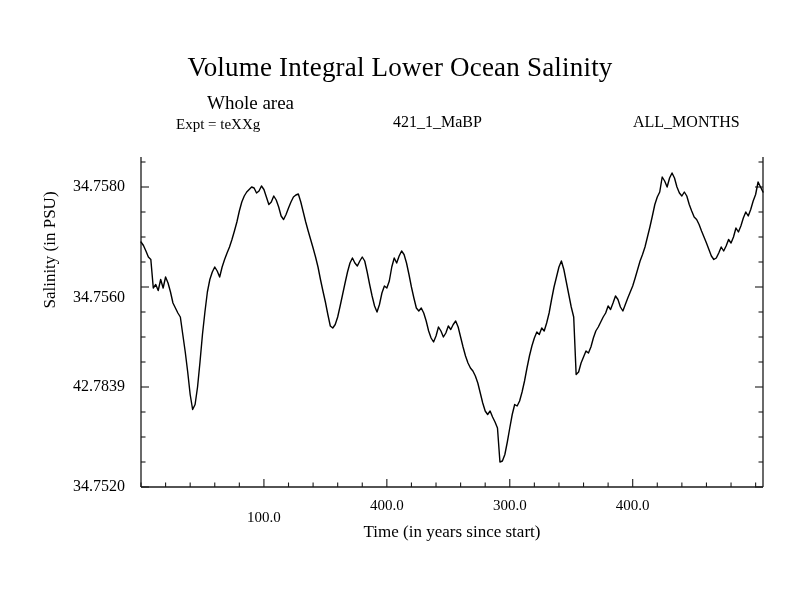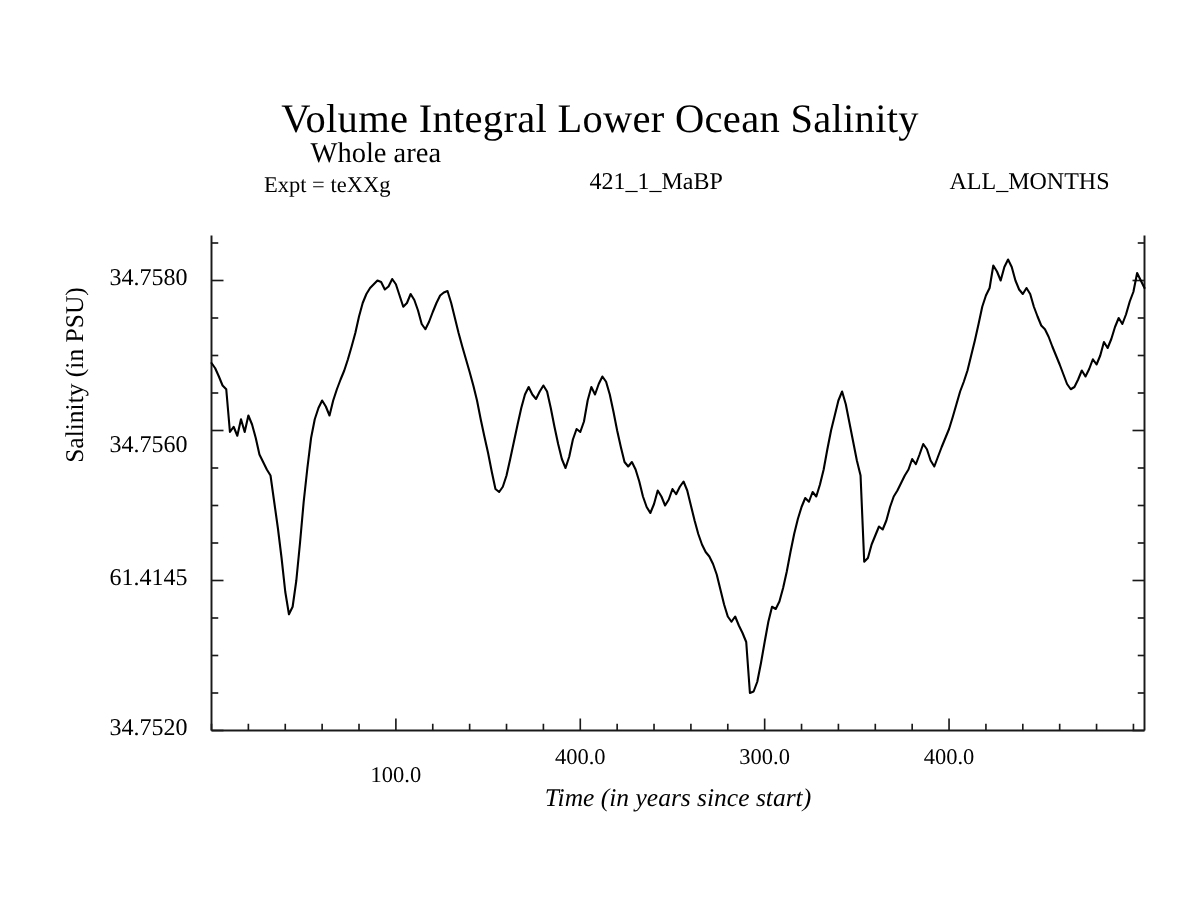--- a/index.html
+++ b/index.html
@@ -4,21 +4,21 @@
 <style>
   html,body{margin:0;padding:0;}
   body{
     width:800px;height:600px;background:#ffffff;
     font-family:"Liberation Serif", serif;
     color:#000000;overflow:hidden;position:relative;
   }
   #root{position:absolute;inset:0;}
 
   .title{
-    position:absolute;left:0;right:0;top:64px;
+    position:absolute;left:0;right:0;top:52px;
     text-align:center;font-size:27px;letter-spacing:.2px;
   }
   .sub-whole{
     position:absolute;left:207px;top:92px;font-size:19px;
   }
   .sub-expt{
     position:absolute;left:140px;top:116px;font-size:15px;margin-left:36px;
   }
   .sub-mid{
     position:absolute;left:393px;top:113px;font-size:16px;
@@ -30,21 +30,21 @@
   .plotwrap{position:absolute;left:0;top:0;width:800px;height:600px;}
   svg{display:block;}
 
   .ylabel{
     position:absolute;left:-60px;top:240px;width:220px;
     transform:rotate(-90deg);transform-origin:center center;
     text-align:center;font-size:17px;
   }
   .xlabel{
     position:absolute;left:141px;width:622px;top:522px;
-    text-align:center;font-size:17px;font-style:italic;
+    text-align:center;font-size:17px;
   }
   .ytick{
     position:absolute;width:80px;text-align:right;font-size:16px;
   }
   .xtick{
     position:absolute;width:80px;text-align:center;font-size:15px;
   }
 </style>
 </head>
 <body>
@@ -124,21 +124,21 @@
           <polyline points="141.00,242.00 143.46,245.50 145.92,251.00 148.38,257.00 150.83,259.50 153.29,288.00 155.75,284.50 158.21,290.50 160.67,279.50 163.13,288.00 165.58,277.00 168.04,283.00 170.50,292.00 172.96,303.00 175.42,308.00 177.88,313.00 180.34,317.00 182.79,334.50 185.25,352.00 187.71,372.00 190.17,394.50 192.63,409.50 195.09,404.50 197.55,387.00 200.00,362.00 202.46,334.50 204.92,312.00 207.38,292.00 209.84,279.50 212.30,272.00 214.75,267.00 217.21,271.00 219.67,277.00 222.13,267.00 224.59,259.50 227.05,253.00 229.51,247.00 231.96,239.50 234.42,231.00 236.88,222.00 239.34,211.00 241.80,202.00 244.26,196.00 246.72,192.00 249.17,189.50 251.63,187.00 254.09,188.00 256.55,193.00 259.01,191.00 261.47,186.00 263.92,189.50 266.38,197.00 268.84,204.50 271.30,202.00 273.76,196.00 276.22,200.00 278.68,207.00 281.13,216.00 283.59,219.50 286.05,214.50 288.51,208.00 290.97,202.00 293.43,197.00 295.89,195.00 298.34,194.00 300.80,202.00 303.26,212.00 305.72,222.00 308.18,231.00 310.64,239.50 313.09,248.00 315.55,257.00 318.01,267.00 320.47,279.50 322.93,291.00 325.39,302.00 327.85,314.50 330.30,326.00 332.76,328.00 335.22,324.50 337.68,317.00 340.14,306.00 342.60,294.50 345.06,283.00 347.51,272.00 349.97,263.00 352.43,258.00 354.89,263.00 357.35,266.00 359.81,261.00 362.26,257.00 364.72,261.00 367.18,272.00 369.64,284.50 372.10,296.00 374.56,306.00 377.02,312.00 379.47,304.50 381.93,293.00 384.39,286.00 386.85,288.00 389.31,281.00 391.77,267.00 394.23,258.00 396.68,263.00 399.14,256.00 401.60,251.00 404.06,254.50 406.52,263.00 408.98,274.50 411.43,287.00 413.89,298.00 416.35,308.00 418.81,311.00 421.27,308.00 423.73,313.00 426.19,321.00 428.64,331.00 431.10,338.00 433.56,342.00 436.02,336.00 438.48,327.00 440.94,331.00 443.40,337.00 445.85,333.00 448.31,326.00 450.77,329.50 453.23,324.50 455.69,321.00 458.15,327.00 460.60,337.00 463.06,347.00 465.52,356.00 467.98,363.00 470.44,368.00 472.90,371.00 475.36,376.00 477.81,383.00 480.27,393.00 482.73,403.00 485.19,411.00 487.65,414.50 490.11,411.00 492.57,417.00 495.02,422.00 497.48,428.00 499.94,462.00 502.40,461.00 504.86,454.50 507.32,442.00 509.77,428.00 512.23,414.50 514.69,404.50 517.15,406.00 519.61,401.00 522.07,392.00 524.53,381.00 526.98,368.00 529.44,356.00 531.90,346.00 534.36,338.00 536.82,332.00 539.28,334.50 541.74,328.00 544.19,331.00 546.65,323.00 549.11,313.00 551.57,299.50 554.03,287.00 556.49,277.00 558.94,267.00 561.40,261.00 563.86,269.50 566.32,282.00 568.78,294.50 571.24,307.00 573.70,317.00 576.15,374.50 578.61,372.00 581.07,363.00 583.53,357.00 585.99,351.00 588.45,353.00 590.91,347.00 593.36,338.00 595.82,331.00 598.28,327.00 600.74,322.00 603.20,317.00 605.66,313.00 608.11,306.00 610.57,309.50 613.03,303.00 615.49,296.00 617.95,299.50 620.41,307.00 622.87,311.00 625.32,304.50 627.78,298.00 630.24,292.00 632.70,286.00 635.16,278.00 637.62,269.50 640.08,261.00 642.53,254.50 644.99,247.00 647.45,237.00 649.91,227.00 652.37,216.00 654.83,204.50 657.28,197.00 659.74,192.00 662.20,177.00 664.66,181.00 667.12,187.00 669.58,178.00 672.04,173.00 674.49,178.00 676.95,187.00 679.41,193.00 681.87,196.00 684.33,192.00 686.79,196.00 689.25,204.50 691.70,211.00 694.16,217.00 696.62,219.50 699.08,224.50 701.54,231.00 704.00,237.00 706.45,243.00 708.91,249.50 711.37,256.00 713.83,259.50 716.29,258.00 718.75,253.00 721.21,247.00 723.66,251.00 726.12,246.00 728.58,239.50 731.04,243.00 733.50,237.00 735.96,228.00 738.42,232.00 740.87,226.00 743.33,218.00 745.79,212.00 748.25,216.00 750.71,209.50 753.17,201.00 755.62,194.50 758.08,182.00 760.54,187.00 763.00,192.00" fill="none" stroke="#000000" stroke-width="1.4" stroke-linejoin="round" stroke-linecap="round"></polyline>
         </g>
     </svg>
   </div>
 
   <div class="ylabel">Salinity (in PSU)</div>
   <div class="xlabel">Time (in years since start)</div>
   <div id="ytick-labels">
       <div class="ytick" style="left: 45px; top: 177px;">34.7580</div>
       <div class="ytick" style="left: 45px; top: 288px;">34.7560</div>
-      <div class="ytick" style="left: 45px; top: 377px;">61.4145</div>
+      <div class="ytick" style="left: 45px; top: 377px;">42.7839</div>
       <div class="ytick" style="left: 45px; top: 477px;">34.7520</div>
     </div>
   <div id="xtick-labels">
       <div class="xtick" style="left: 223.925px; top: 497px; margin-top: 12px;">100.0</div>
       <div class="xtick" style="left: 346.85px; top: 497px;">400.0</div>
       <div class="xtick" style="left: 469.775px; top: 497px;">300.0</div>
       <div class="xtick" style="left: 592.7px; top: 497px;">400.0</div>
     </div>
 
 </div>

